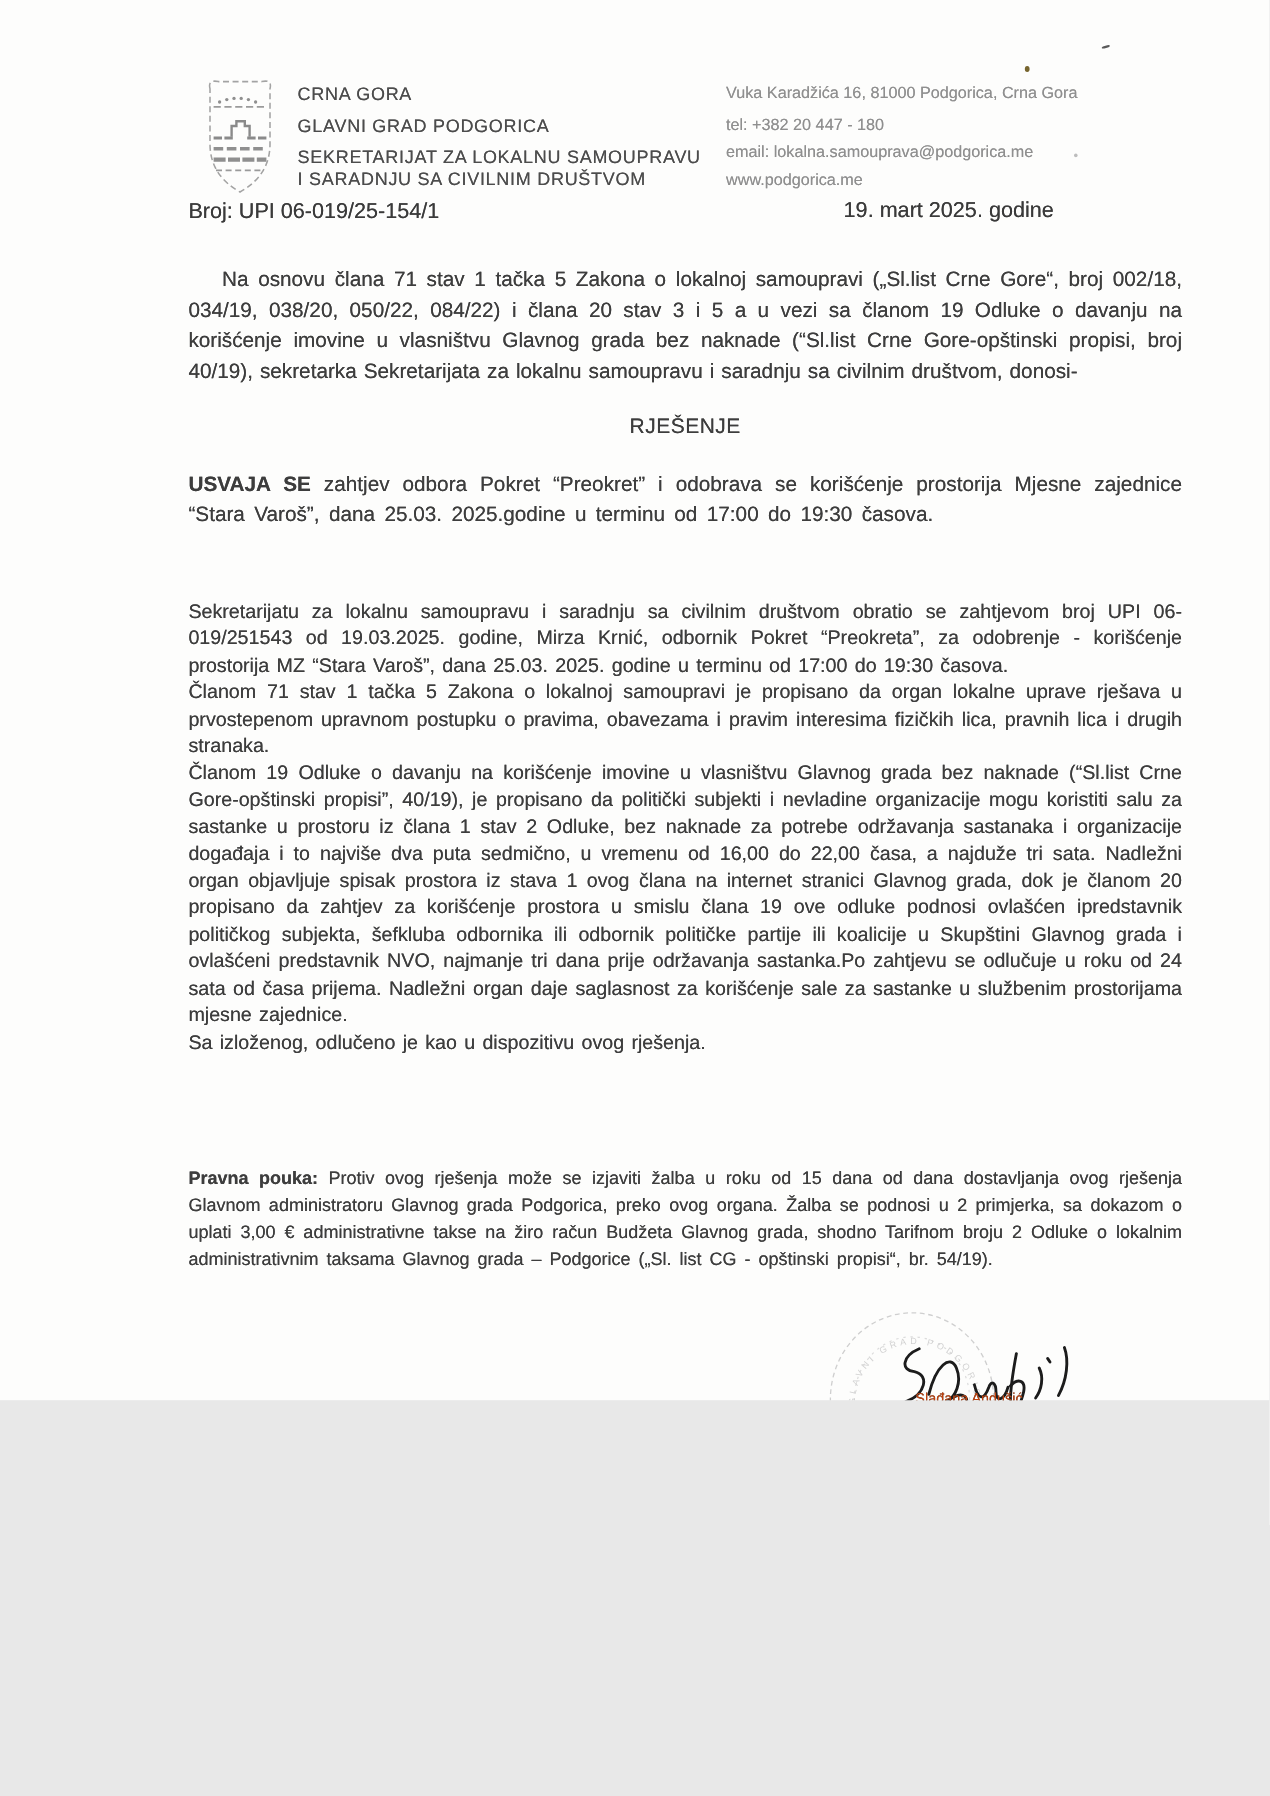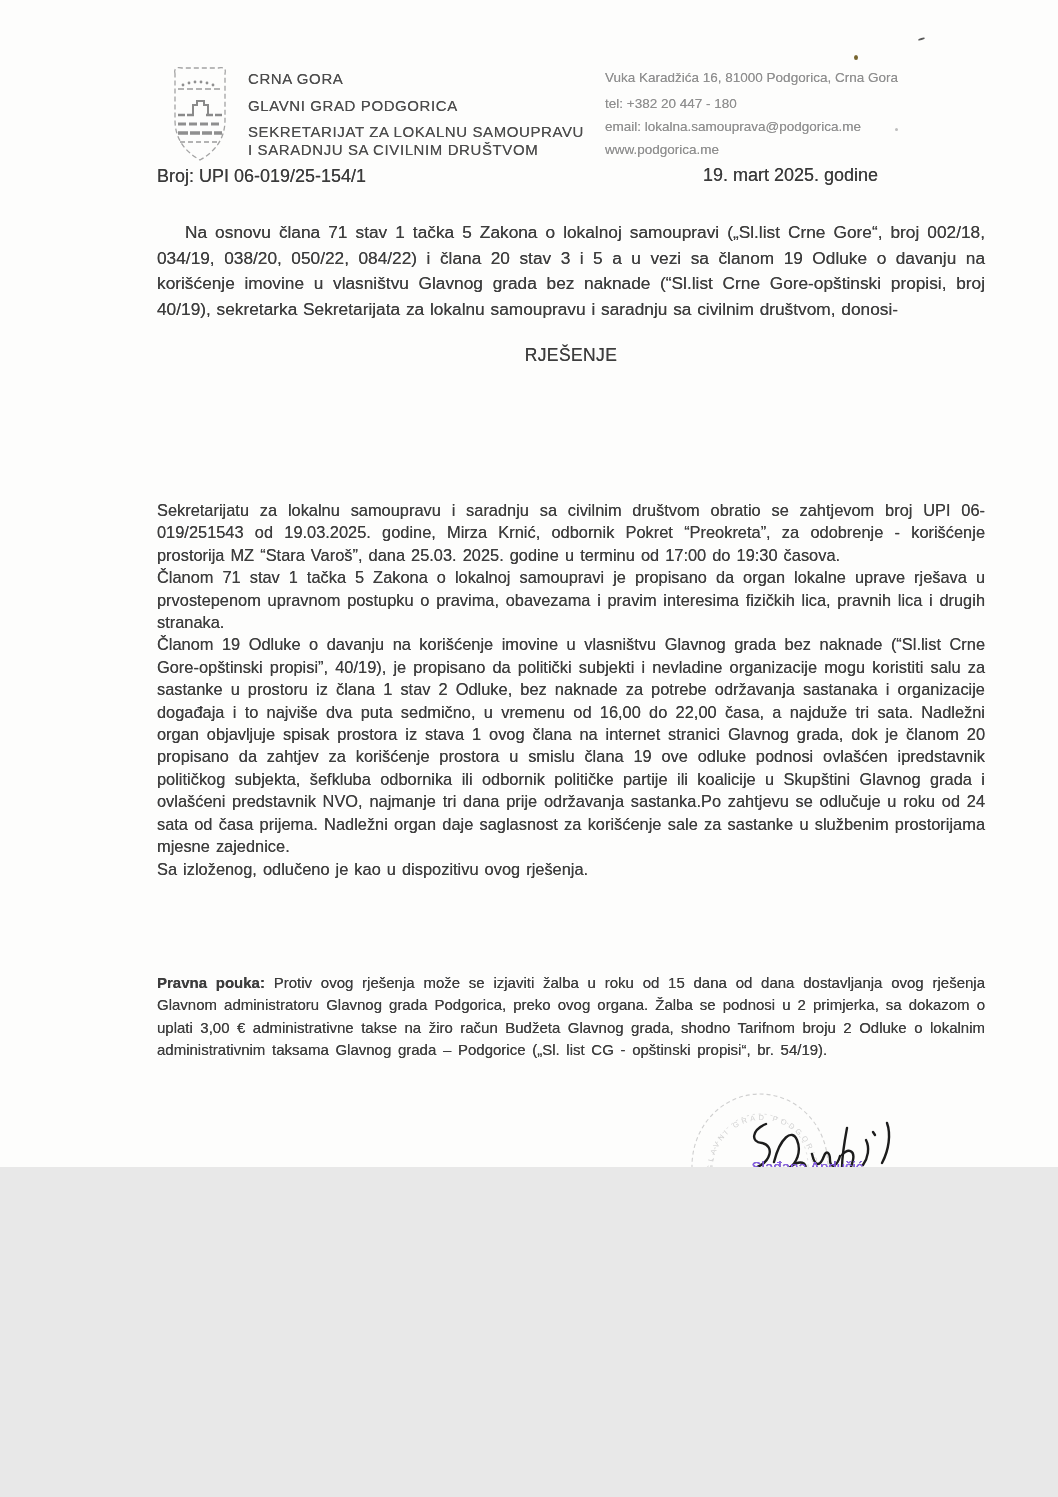--- a/index.html
+++ b/index.html
@@ -21,21 +21,21 @@
   
   .block{position:absolute;left:157px;width:828px;text-align:justify;}
   .intro{top:220px;font-size:17.3px;line-height:25.6px;text-indent:28px;word-spacing:1px;text-shadow:0 0 .4px #555;}
   .h-center{position:absolute;left:157px;width:828px;text-align:center;font-size:17.5px;letter-spacing:.4px;text-shadow:0 0 .4px #555;}
   .decision{top:391px;font-size:17.3px;line-height:25.4px;word-spacing:3px;text-shadow:0 0 .4px #555;}
   .maintext{top:499px;font-size:16.4px;line-height:22.4px;word-spacing:1.5px;text-shadow:0 0 .4px #555;}
   .maintext p{margin:0;}
   .legal{top:972px;font-size:15px;line-height:22.4px;word-spacing:2.5px;text-shadow:0 0 .4px #555;}
   b{font-weight:bold;}
   
-  .sig-name{position:absolute;left:690px;top:1158px;width:235px;text-align:center;font-size:15px;color:#8b5cf6;text-shadow:0 0 .4px #444;}
+  .sig-name{position:absolute;left:690px;top:1158px;width:235px;text-align:center;font-size:12px;color:#c2410c;text-shadow:0 0 .4px #444;}
   .sig-title{position:absolute;left:690px;top:1183px;width:235px;text-align:center;font-size:17px;color:#333;text-shadow:0 0 .4px #444;}
   
   .dist{position:absolute;left:128px;top:1251px;font-size:17px;line-height:27px;color:#3d3d3d;text-shadow:0 0 .4px #555;}
   .dist .dist-title{margin-left:37px;}
   
   .speck{position:absolute;border-radius:50%;}
 </style>
 </head>
 <body>
 
@@ -71,20 +71,21 @@
   <div class="contact-line" style="top:119px;">email: lokalna.samouprava@podgorica.me</div>
   <div class="contact-line" style="top:142px;">www.podgorica.me</div>
 
   <div class="ref">Broj: UPI 06-019/25-154/1</div>
   <div class="date">19. mart 2025. godine</div>
 
   <div class="block intro">Na osnovu člana 71 stav 1 tačka 5 Zakona o lokalnoj samoupravi („Sl.list Crne Gore“, broj 002/18, 034/19, 038/20, 050/22, 084/22) i člana 20 stav 3 i 5 a u vezi sa članom 19 Odluke o davanju na korišćenje imovine u vlasništvu Glavnog grada bez naknade (“Sl.list Crne Gore-opštinski propisi, broj 40/19), sekretarka Sekretarijata za lokalnu samoupravu i saradnju sa civilnim društvom, donosi-</div>
 
   <div class="h-center" style="top:345px;">RJEŠENJE</div>
 
+  <div class="block decision"><b>USVAJA SE</b><span> zahtjev odbora Pokret “Preokret” i odobrava se korišćenje prostorija Mjesne zajednice “Stara Varoš”, dana 25.03. 2025.godine u terminu od 17:00 do 19:30 časova.</span></div>
 
 
   <div class="block maintext">
     <p>Sekretarijatu za lokalnu samoupravu i saradnju sa civilnim društvom obratio se zahtjevom broj UPI 06-019/251543 od 19.03.2025. godine, Mirza Krnić, odbornik Pokret “Preokreta”, za odobrenje - korišćenje prostorija MZ “Stara Varoš”, dana 25.03. 2025. godine u terminu od 17:00 do 19:30 časova.</p>
     <p>Članom 71 stav 1 tačka 5 Zakona o lokalnoj samoupravi je propisano da organ lokalne uprave rješava u prvostepenom upravnom postupku o pravima, obavezama i pravim interesima fizičkih lica, pravnih lica i drugih stranaka.</p>
     <p>Članom 19 Odluke o davanju na korišćenje imovine u vlasništvu Glavnog grada bez naknade (“Sl.list Crne Gore-opštinski propisi”, 40/19), je propisano da politički subjekti i nevladine organizacije mogu koristiti salu za sastanke u prostoru iz člana 1 stav 2 Odluke, bez naknade za potrebe održavanja sastanaka i organizacije događaja i to najviše dva puta sedmično, u vremenu od 16,00 do 22,00 časa, a najduže tri sata. Nadležni organ objavljuje spisak prostora iz stava 1 ovog člana na internet stranici Glavnog grada, dok je članom 20 propisano da zahtjev za korišćenje prostora u smislu člana 19 ove odluke podnosi ovlašćen ipredstavnik političkog subjekta, šefkluba odbornika ili odbornik političke partije ili koalicije u Skupštini Glavnog grada i ovlašćeni predstavnik NVO, najmanje tri dana prije održavanja sastanka.Po zahtjevu se odlučuje u roku od 24 sata od časa prijema. Nadležni organ daje saglasnost za korišćenje sale za sastanke u službenim prostorijama mjesne zajednice.</p>
     <p>Sa izloženog, odlučeno je kao u dispozitivu ovog rješenja.</p>
   </div>
 
   <div class="block legal"><b>Pravna pouka:</b><span> Protiv ovog rješenja može se izjaviti žalba u roku od 15 dana od dana dostavljanja ovog rješenja Glavnom administratoru Glavnog grada Podgorica, preko ovog organa. Žalba se podnosi u 2 primjerka, sa dokazom o uplati 3,00 € administrativne takse na žiro račun Budžeta Glavnog grada, shodno Tarifnom broju 2 Odluke o lokalnim administrativnim taksama Glavnog grada – Podgorice („Sl. list CG - opštinski propisi“, br. 54/19).</span></div>

